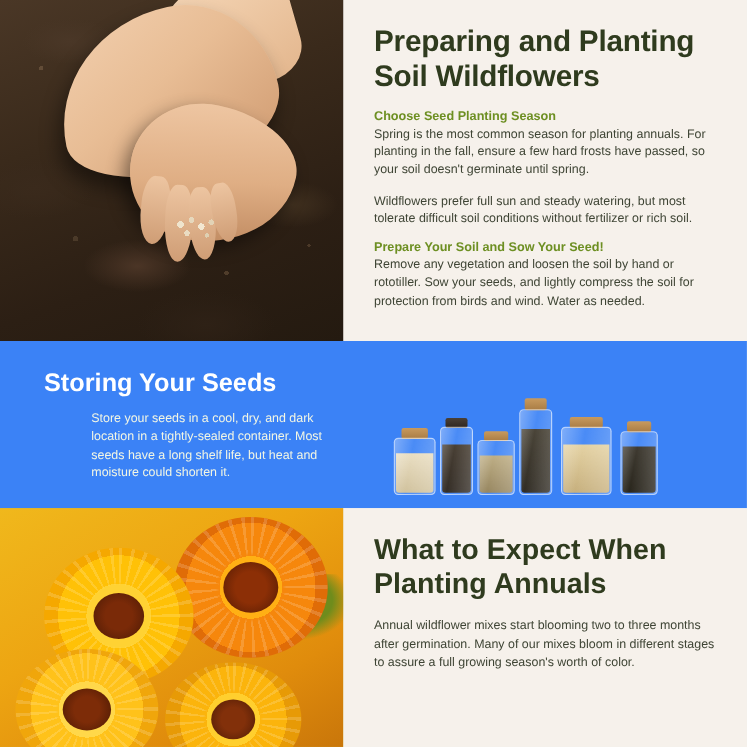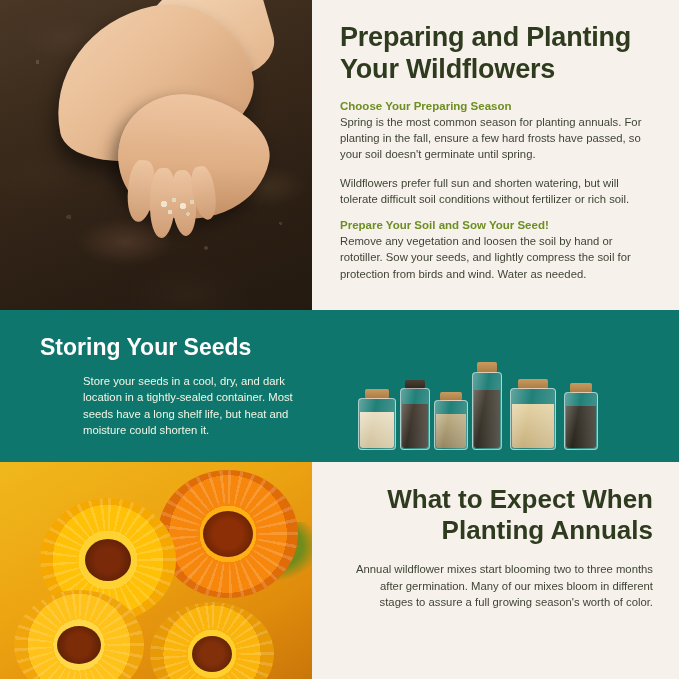--- a/index.html
+++ b/index.html
@@ -95,21 +95,21 @@
     font-size: 27px; line-height: 1.18; color: #2f3b1e;
     font-weight: bold; letter-spacing: -0.2px;
     margin-bottom: 14px;
   }
   .sub { font-size: 11.5px; font-weight: bold; color: #6d8f22; margin-bottom: 2px; }
   .body-txt { font-size: 11.3px; line-height: 1.44; color: #3e4434; margin-bottom: 12px; }
 
   
   .band {
     position: absolute; top: 310px; left: 0; width: 679px; height: 152px;
-    background: #0f766e; display: flex; justify-content: space-between;
+    background: #3b82f6; display: flex; justify-content: space-between;
   }
   .band-text { width: 342px; padding: 24px 20px 0 40px; }
   h2.band-title { color: #fff; font-size: 23px; font-weight: bold; margin-bottom: 12px; }
   .band-body { color: #f2f6e4; font-size: 11.3px; line-height: 1.46; margin-left: 43px; }
 
   .jars { position: relative; flex: 1; }
   .jar { position: absolute; bottom: 12px; border-radius: 3px; }
   .jar .glass {
     position: absolute; inset: 0;
     border: 1.5px solid rgba(255,255,255,.55);
@@ -176,21 +176,21 @@
     position: absolute; inset: 0; border-radius: 50%;
     background: repeating-conic-gradient(from 0deg, rgba(255,255,255,.16) 0deg 3deg, rgba(0,0,0,0) 3deg 11deg);
     -webkit-mask: radial-gradient(circle, transparent 30%, #000 34%);
             mask: radial-gradient(circle, transparent 30%, #000 34%);
   }
   .leafy {
     position: absolute; left: 250px; top: 60px; width: 70px; height: 60px;
     background: radial-gradient(ellipse at 30% 40%, #6f8c1c 0 45%, rgba(111,140,28,0) 70%);
   }
 
-  .bottom-text { flex: 1; padding: 22px 26px 0 40px; background: #f6f1eb; text-align: right; }
+  .bottom-text { flex: 1; padding: 22px 26px 0 28px; background: #f6f1eb; }
   h2.bottom-title { font-size: 26px; line-height: 1.18; color: #2f3b1e; font-weight: bold; margin-bottom: 16px; }
   .bottom-body { font-size: 11.3px; line-height: 1.46; color: #3e4434; }
 </style>
 </head>
 <body>
 
 <div class="page">
 
   <section class="top">
     <div class="top-img">
@@ -200,29 +200,29 @@
       <div class="hand-a"></div>
       <div class="hand-b"></div>
       <div class="finger f1"></div>
       <div class="finger f2"></div>
       <div class="finger f3"></div>
       <div class="finger f4"></div>
       <div class="seeds"></div>
     </div>
 
     <div class="top-text">
-      <h1 class="heading">Preparing and Planting Your Wildflowers</h1>
+      <h1 class="heading">Preparing and Planting Soil Wildflowers</h1>
 
       <div>
-        <div class="sub">Choose Your Preparing Season</div>
+        <div class="sub">Choose Seed Planting Season</div>
         <p class="body-txt">Spring is the most common season for planting annuals. For planting in the fall, ensure a few hard frosts have passed, so your soil doesn't germinate until spring.</p>
       </div>
 
       <div>
-        <p class="body-txt">Wildflowers prefer full sun and shorten watering, but will tolerate difficult soil conditions without fertilizer or rich soil.</p>
+        <p class="body-txt">Wildflowers prefer full sun and steady watering, but most tolerate difficult soil conditions without fertilizer or rich soil.</p>
       </div>
 
       <div>
         <div class="sub">Prepare Your Soil and Sow Your Seed!</div>
         <p class="body-txt">Remove any vegetation and loosen the soil by hand or rototiller. Sow your seeds, and lightly compress the soil for protection from birds and wind. Water as needed.</p>
       </div>
     </div>
   </section>
 
   <section class="band">

